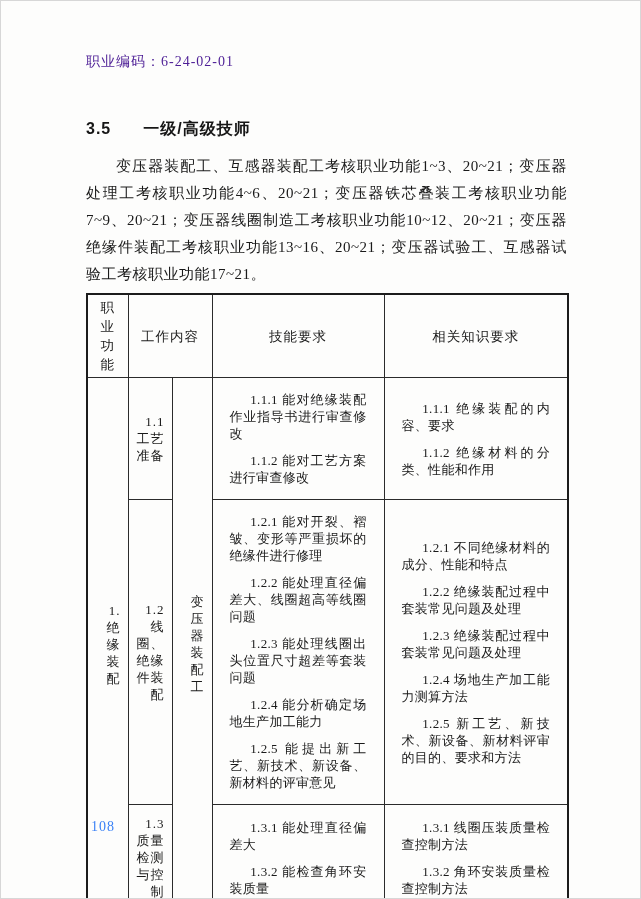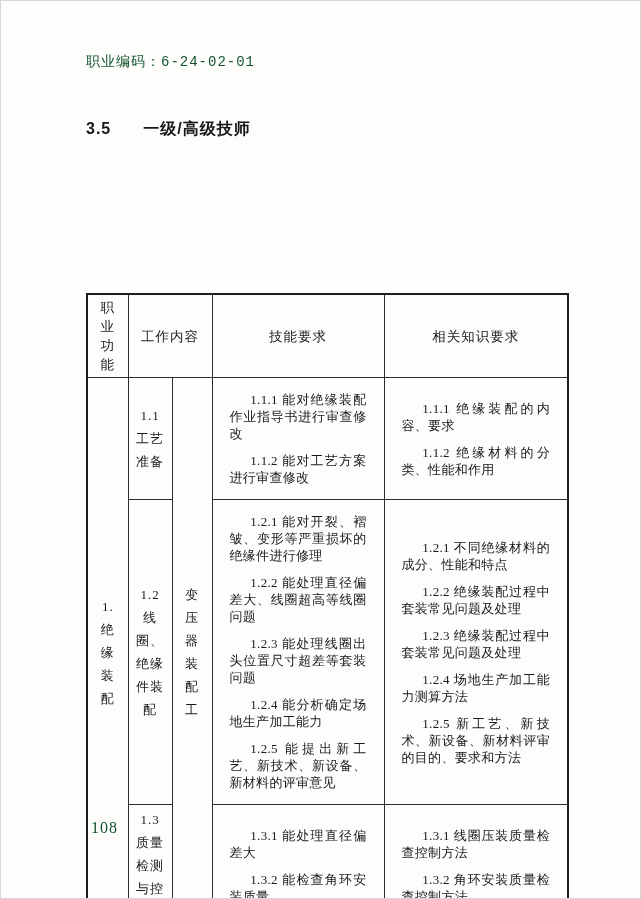--- a/index.html
+++ b/index.html
@@ -8,21 +8,21 @@
     width:641px;height:899px;
     background:#fdfdfc;
     font-family:"Liberation Serif","DejaVu Serif",serif;
     color:#1e1e1e;
     overflow:hidden;
     box-sizing:border-box;
     border:1px solid #d7d7d7;
   }
   .code-line{
     position:absolute;left:85px;top:52px;
-    font-size:14px;letter-spacing:1px;color:#14532d;font-family:Liberation Mono, monospace;
+    font-size:14px;letter-spacing:1px;color:#4c1d95;
   }
   .section-heading{
     position:absolute;left:85px;top:118px;
     font-size:16px;font-weight:bold;color:#161616;
     font-family:"Liberation Sans","DejaVu Sans",sans-serif;
     letter-spacing:1px;
   }
   .section-heading .num{margin-right:32px;}
   .intro{
     position:absolute;left:85px;top:152px;width:481px;
@@ -46,47 +46,48 @@
     box-sizing:border-box;
     overflow:hidden;
     font-family:Liberation Serif, serif;
   }
   table.std{border:2px solid #1c1c1c;}
   th.hdr{
     text-align:center;font-size:13.5px;letter-spacing:1px;
     height:48px;line-height:19px;
   }
   td.center-cell{
-    text-align:center;line-height:23px;letter-spacing:1px;
+    text-align:right;line-height:17px;letter-spacing:1px;
     white-space:pre-line;
   }
   td.body-text{vertical-align:middle;}
   td.body-text p{
     margin:10px;text-indent:1.6em;text-align:justify;
     line-height:17px;letter-spacing:0.3px;
   }
   .row-prep{height:92px;}
   .row-coil{height:263px;}
   .row-qc{height:107px;}
   .page-number{
     position:absolute;left:90px;top:818px;
-    font-size:16px;letter-spacing:1px;color:#14532d;text-align:right;
+    font-size:14px;letter-spacing:1px;color:#3b82f6;text-align:right;
   }
 </style>
 </head>
 <body>
 
 <div class="page">
 
   <div class="code-line">职业编码：6-24-02-01</div>
 
   <div class="section-heading">
     <span class="num">3.5</span><span>一级/高级技师</span>
   </div>
 
+  <p class="intro">变压器装配工、互感器装配工考核职业功能1~3、20~21；变压器处理工考核职业功能4~6、20~21；变压器铁芯叠装工考核职业功能7~9、20~21；变压器线圈制造工考核职业功能10~12、20~21；变压器绝缘件装配工考核职业功能13~16、20~21；变压器试验工、互感器试验工考核职业功能17~21。</p>
 
   <table class="std">
     <colgroup>
       <col style="width:41px">
         <col style="width:44px">
         <col style="width:40px">
         <col style="width:172px">
         <col style="width:184px">
     </colgroup>
     <tbody>

